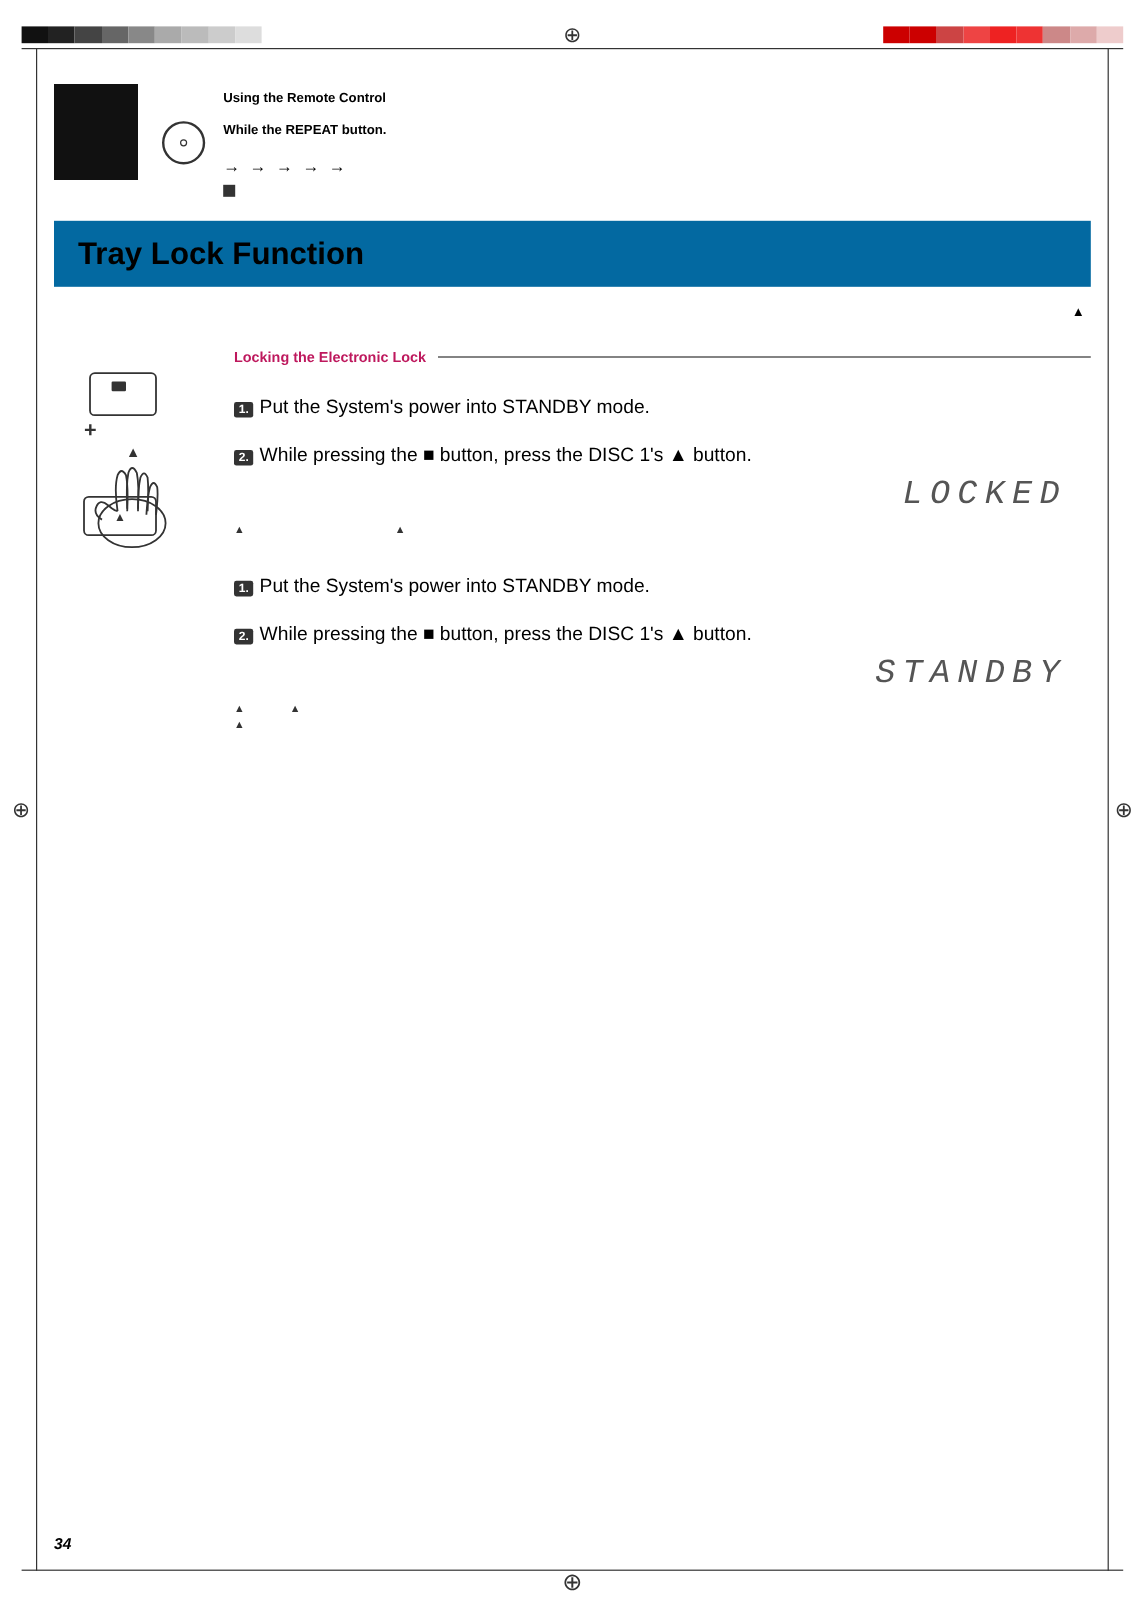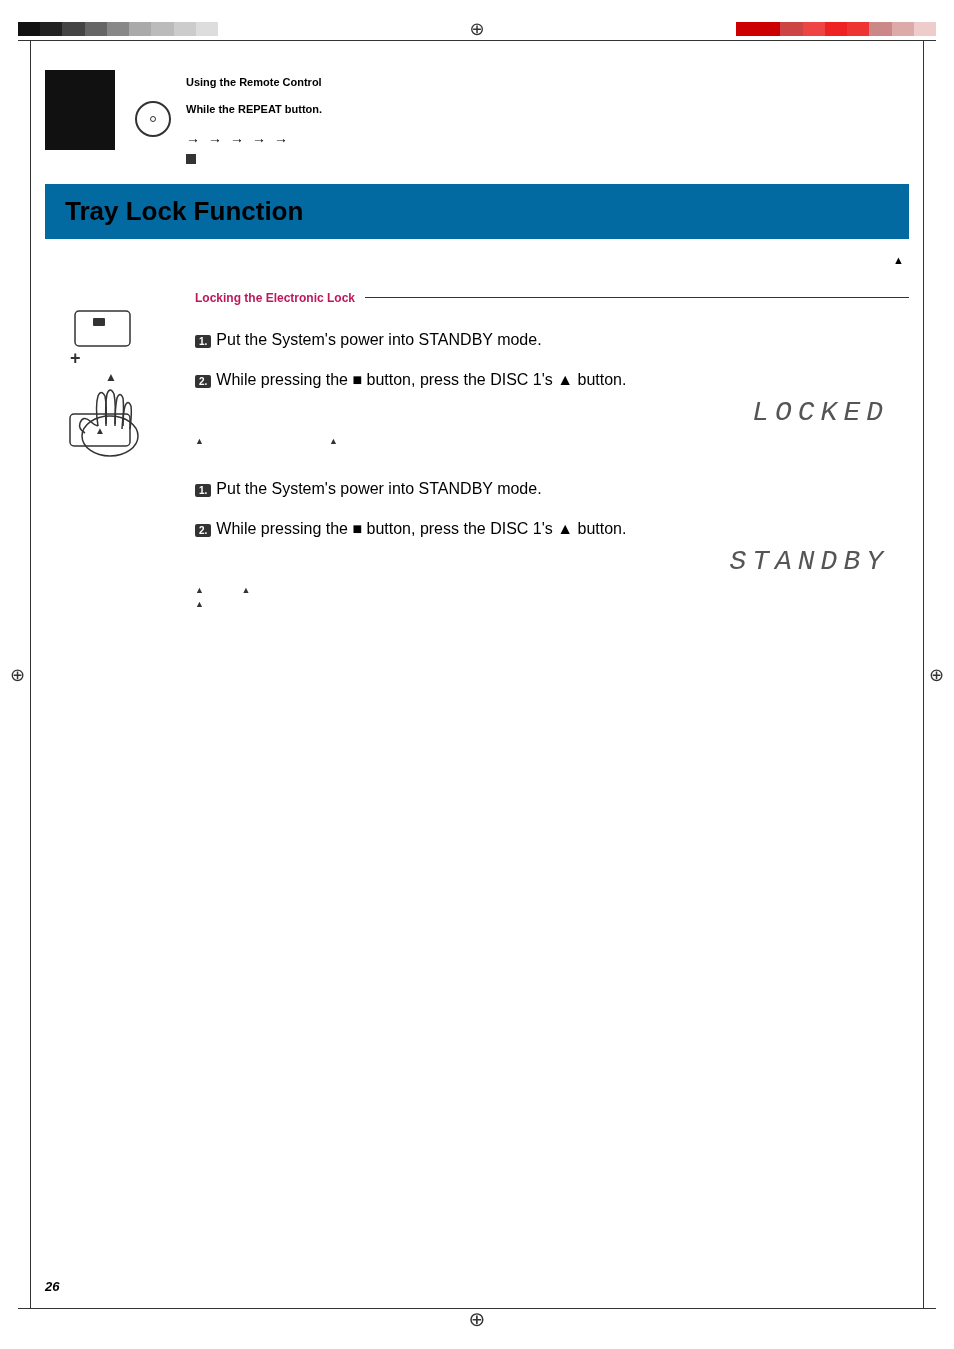--- a/index.html
+++ b/index.html
@@ -306,21 +306,21 @@
 <div class="top-rule"></div>
 <div class="left-line"></div>
 <div class="right-line"></div>
 <div class="bottom-rule"></div>
 
 <div class="crosshair-left-mid">⊕</div>
 <div class="crosshair-right-mid">⊕</div>
 
 <div class="crosshair-bottom">⊕</div>
 
-<div class="page-number">26</div>
+<div class="page-number">34</div>
 
 <div class="content">
 
   <div class="top-section">
     <div class="black-box"></div>
     <div style="padding-top:5px;">
       <div style="display:flex; align-items:center; ">
         <div class="circle-icon">
           <div style="width:6px;height:6px;border-radius:50%;border:1px solid #333;"></div>
         </div>

